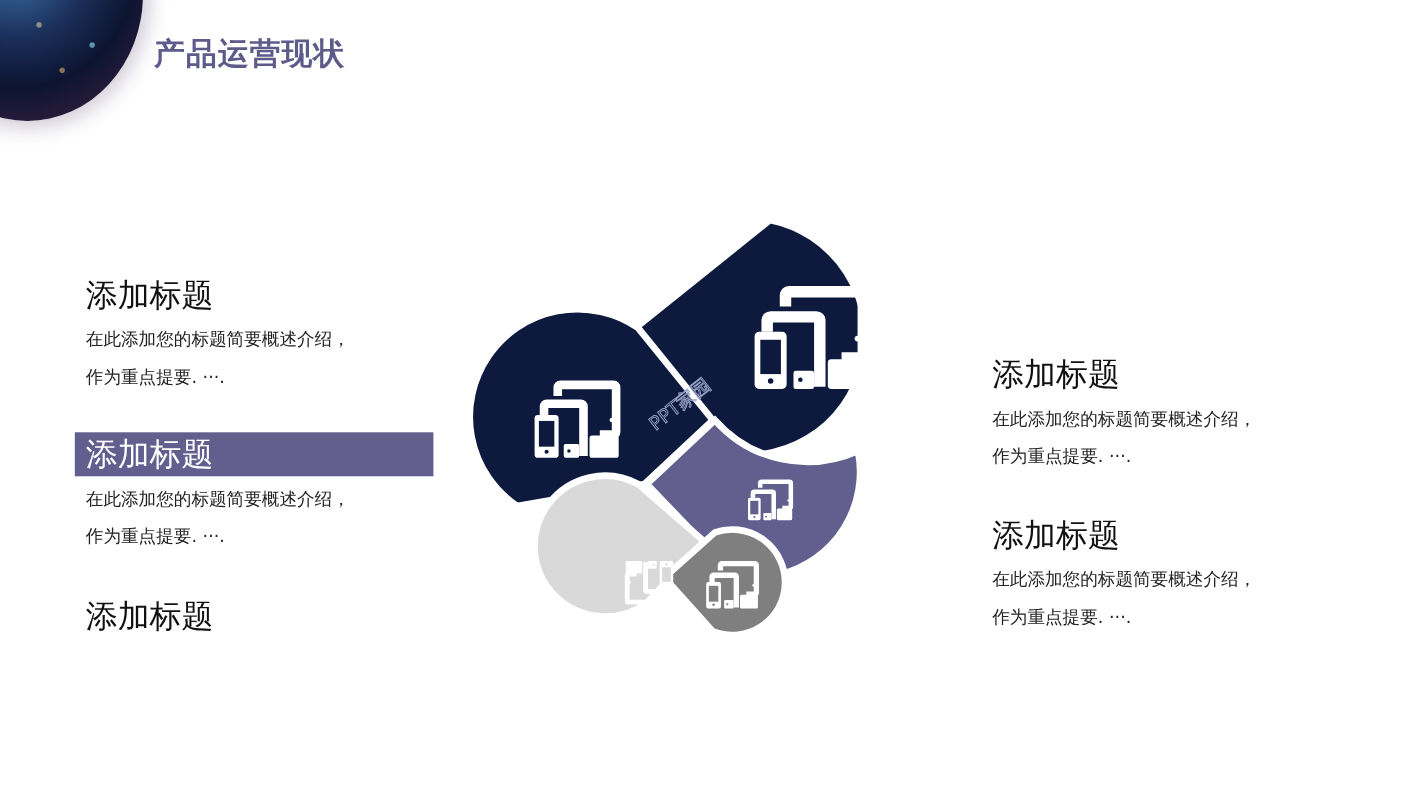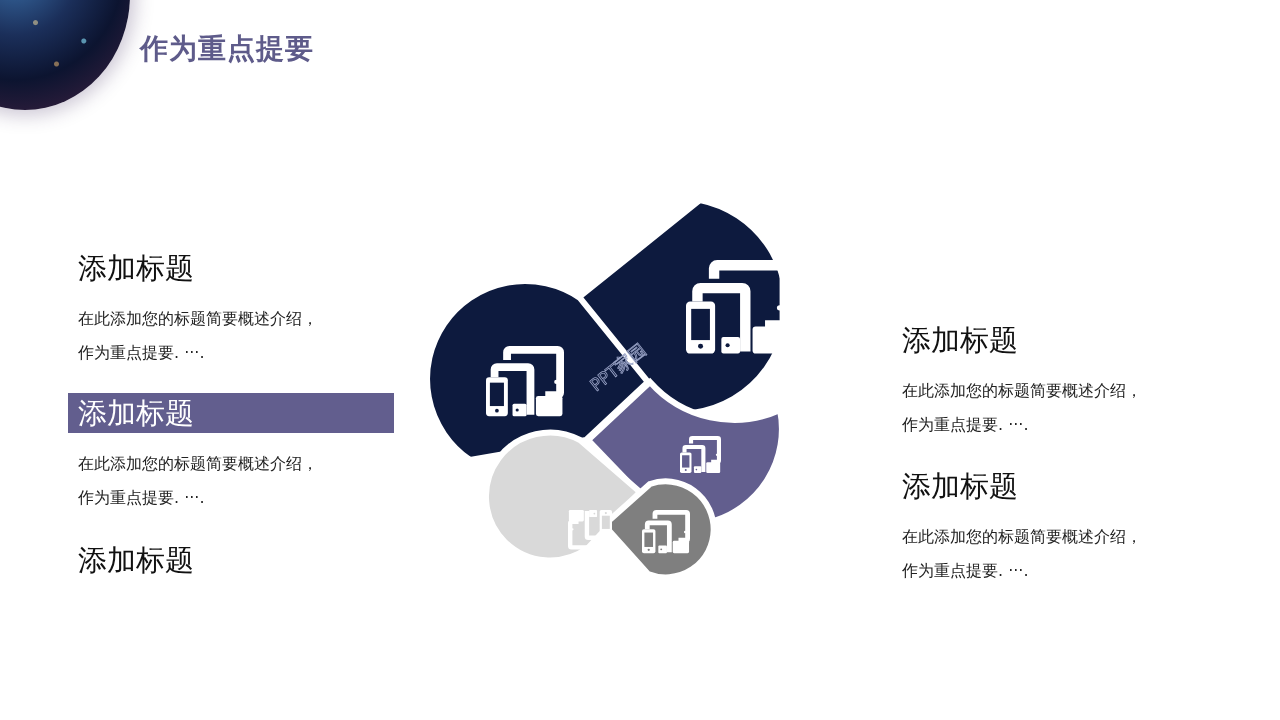--- a/index.html
+++ b/index.html
@@ -11,31 +11,31 @@
   .corner-globe .lights { position:absolute; inset:0; border-radius:50%;
     background:
       radial-gradient(circle at 60% 30%, rgba(255,210,120,0.55) 0 2px, transparent 3px),
       radial-gradient(circle at 70% 50%, rgba(120,220,255,0.6) 0 2px, transparent 3px),
       radial-gradient(circle at 55% 62%, rgba(255,230,160,0.5) 0 2px, transparent 3px),
       radial-gradient(circle at 78% 70%, rgba(140,230,255,0.6) 0 2px, transparent 3px),
       radial-gradient(circle at 65% 80%, rgba(255,200,120,0.5) 0 2px, transparent 3px); }
   .page-title { position:absolute; left:140px; top:30px; font-size:28px; font-weight:bold; color:#5e5b8a; letter-spacing:1px; }
   .block { position:absolute; width:320px; }
   .block .h { font-size:29px; font-weight:normal; color:#111; line-height:40px; margin:0; }
-  .block .p { font-size:16px; color:#222; line-height:34px; margin-top:14px; }
+  .block .p { font-size:16px; color:#222; line-height:34px; margin-top:4px; }
   .block .h.hl { background:#625e8e; color:#fff; width:316px; padding-left:10px; margin-left:-10px; line-height:40px; }
   svg.diagram { position:absolute; left:0; top:0; }
 </style>
 </head>
 <body>
 
 <div class="corner-globe">
     <div class="lights"></div>
   </div>
-<div class="page-title">作为重点提要</div>
+<div class="page-title">产品运营现状</div>
 
 <div class="block" style="left:78px; top:248px;">
   <div class="h">添加标题</div>
   <div class="p">在此添加您的标题简要概述介绍，</div>
   <div class="p" style="margin-top:0">作为重点提要. ···.</div>
 </div>
 <div class="block" style="left:78px; top:393px;">
   <div class="h hl">添加标题</div>
   <div class="p">在此添加您的标题简要概述介绍，</div>
   <div class="p" style="margin-top:0">作为重点提要. ···.</div>

